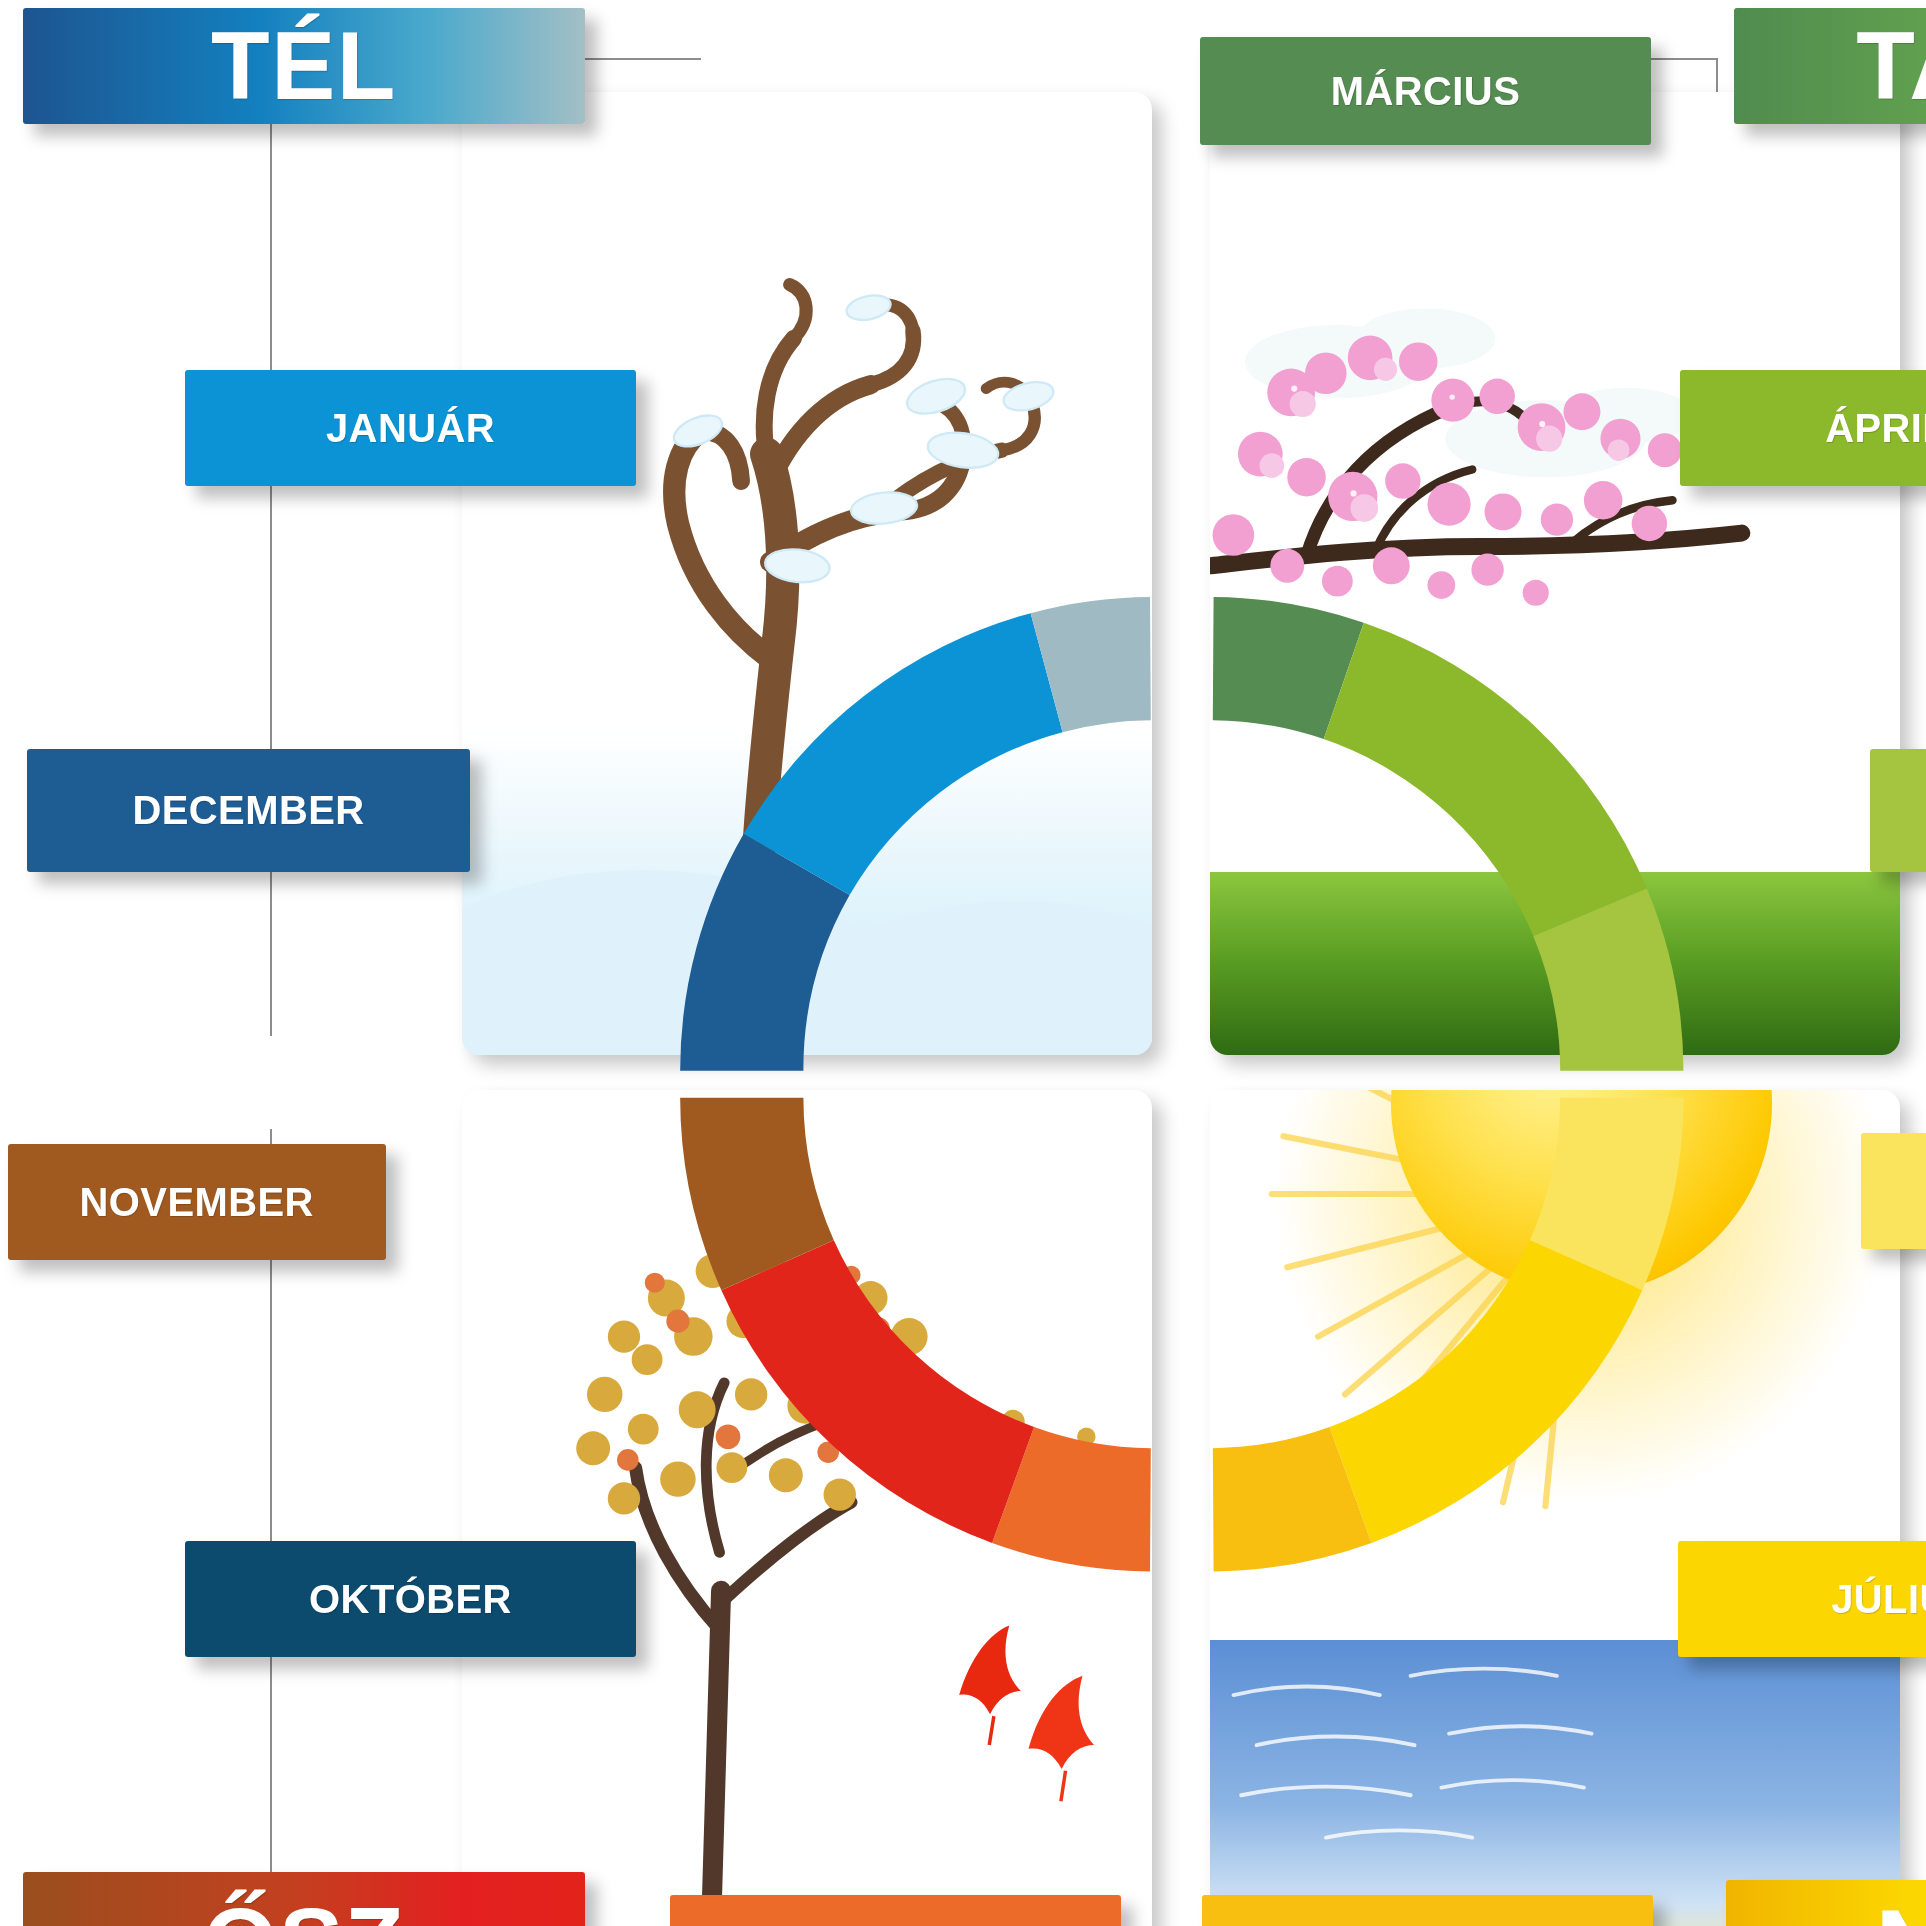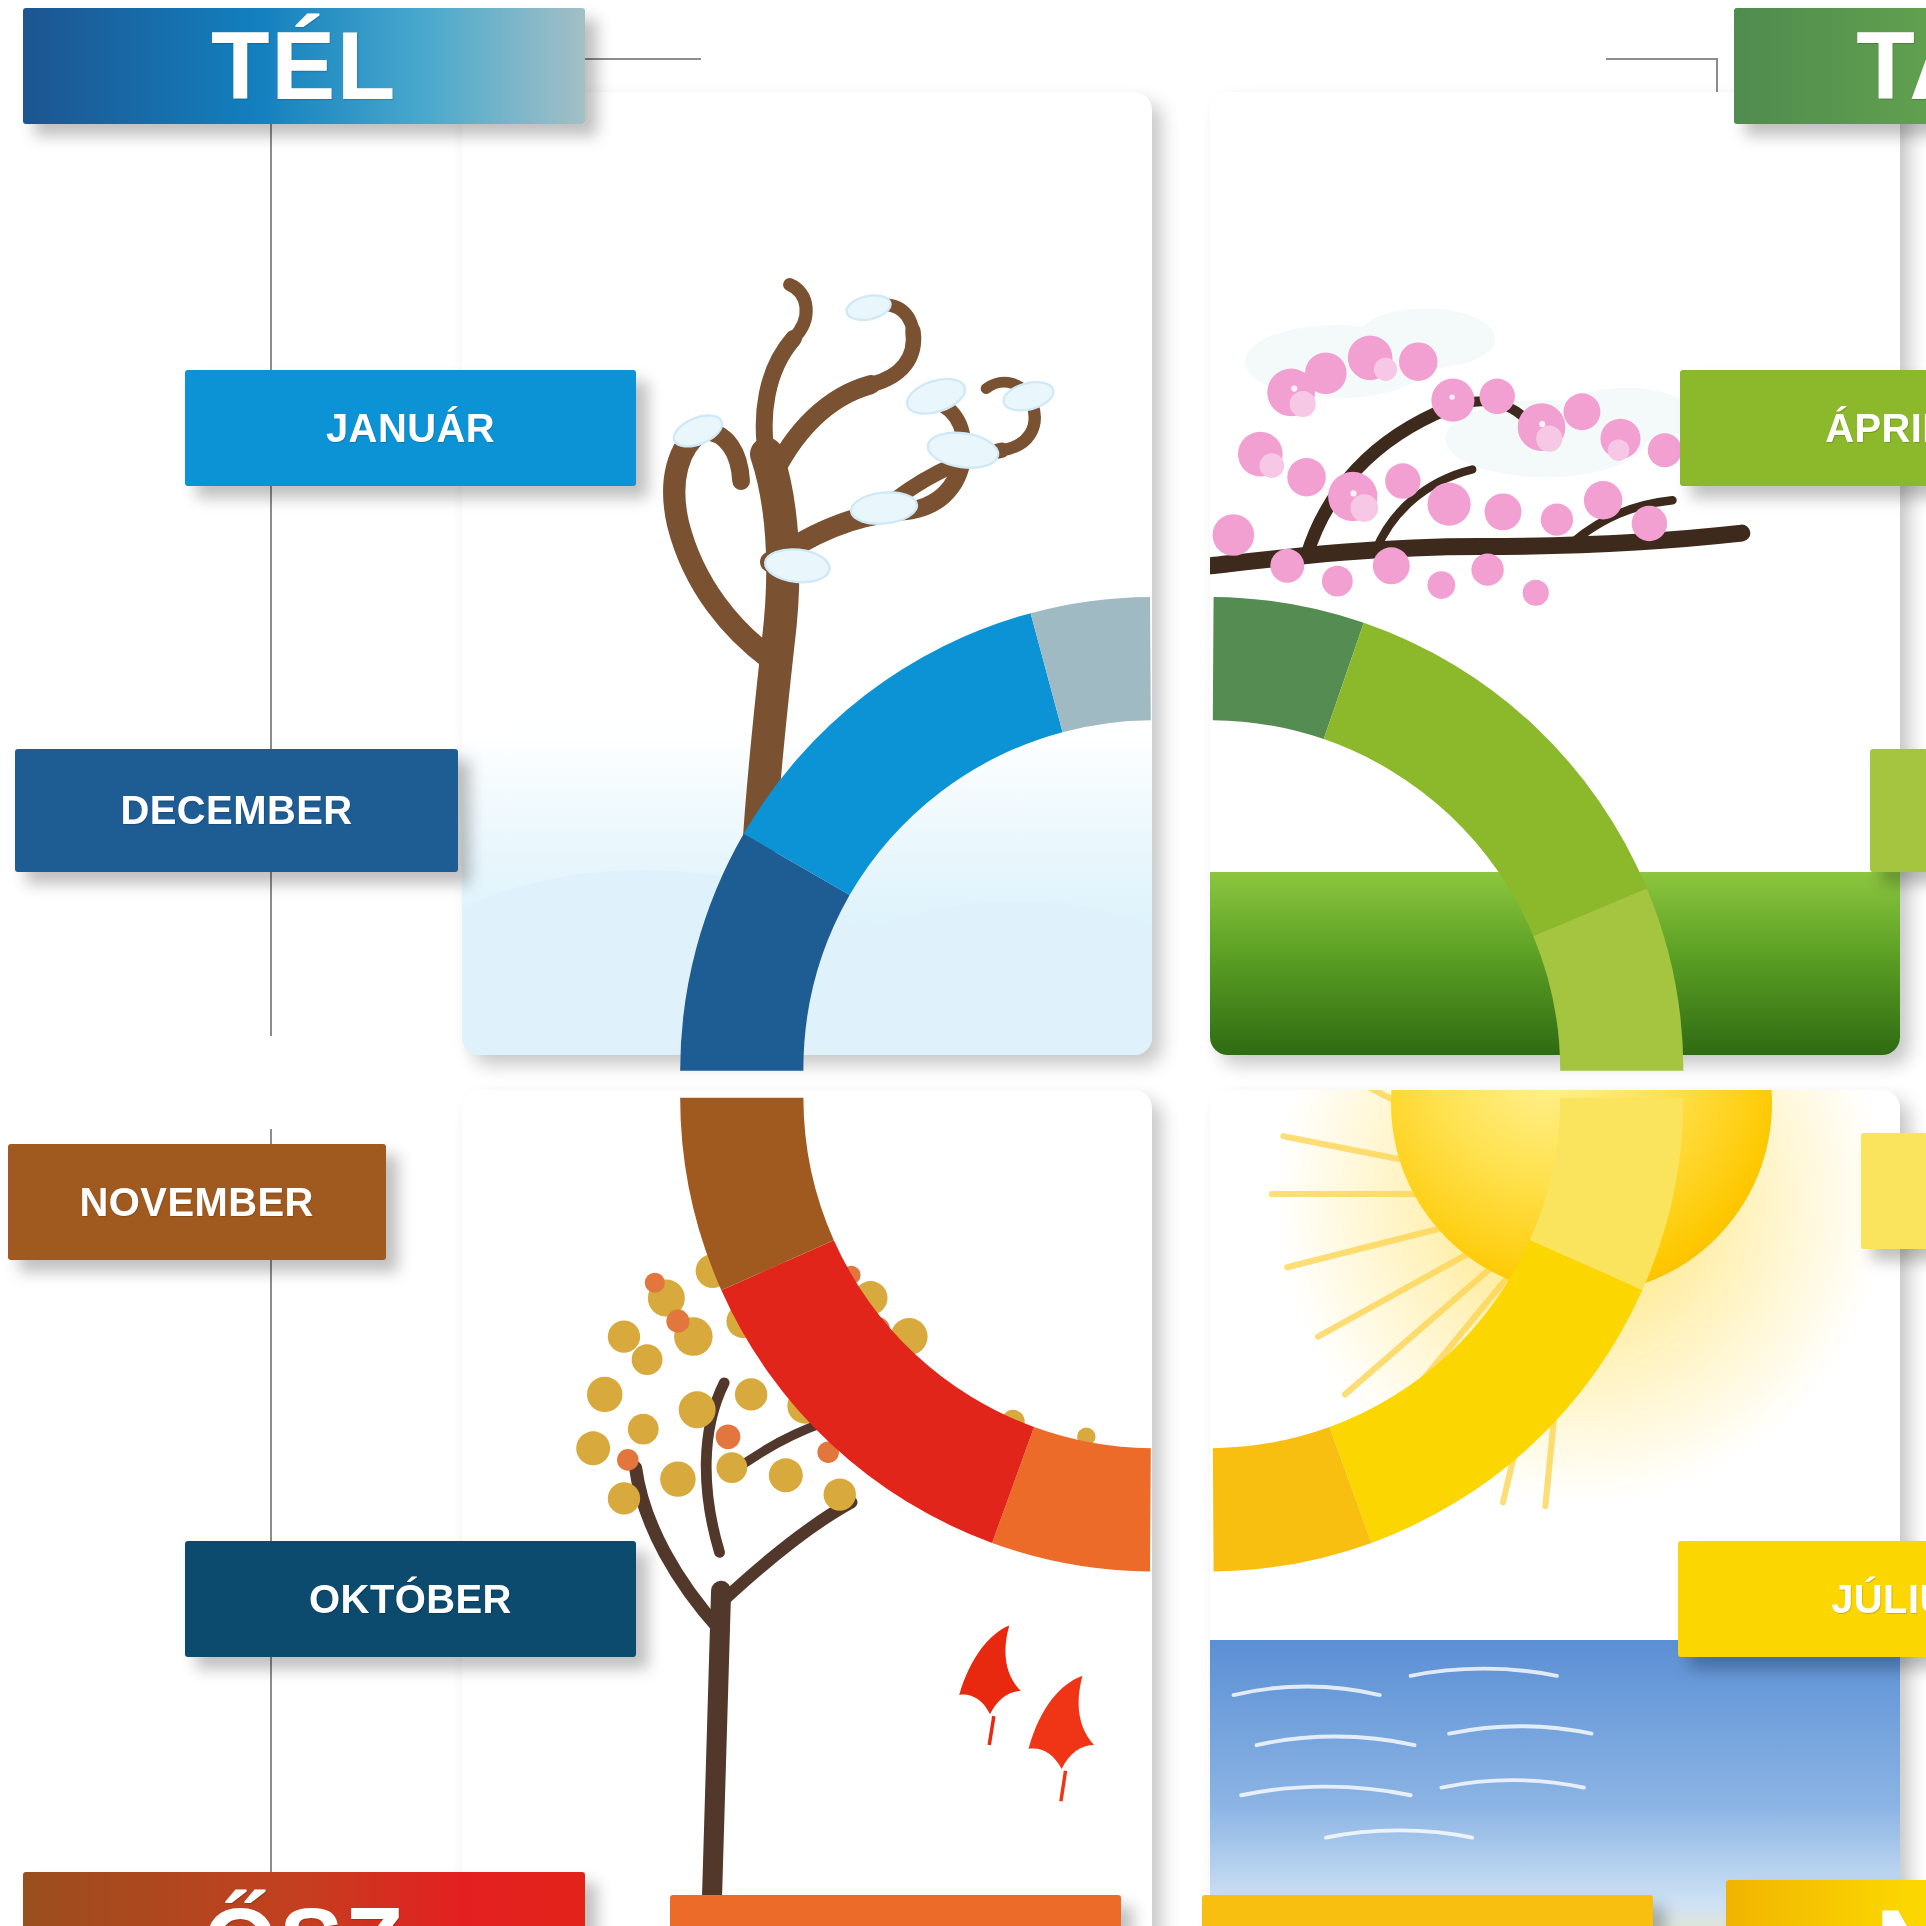--- a/index.html
+++ b/index.html
@@ -317,27 +317,30 @@
       <path d="M-1123 500 A1230 1230 0 0 1 -1230 0 L-910 0 A910 910 0 0 0 -831 370 Z" fill="#a05a20"></path>
     </g>
   </svg>
 
   <div class="lbl season c-tel" style="left:23px;top:7.7px;width:562px;height:116px;">
     <span>TÉL</span>
   </div>
   <div class="lbl month c-jan" style="left:185px;top:370px;width:451px;height:116px;">
     <span>JANUÁR</span>
   </div>
-  <div class="lbl month c-dec" style="left:15px;top:749px;width:443px;height:123px;">
+  <div class="lbl month c-dec" style="left:27px;top:749px;width:443px;height:123px;">
     <span>DECEMBER</span>
   </div>
 
   <div class="lbl season c-tavasz" style="left:1734px;top:7.7px;width:616px;height:116px;">
     <span>TAVASZ</span>
   </div>
+  <div class="lbl month c-marc" style="left:1200px;top:37px;width:451px;height:108px;">
+    <span>MÁRCIUS</span>
+  </div>
   <div class="lbl month c-apr" style="left:1680px;top:370px;width:451px;height:116px;">
     <span>ÁPRILIS</span>
   </div>
   <div class="lbl month c-maj" style="left:1870px;top:749px;width:451px;height:123px;">
     
   </div>
 
   <div class="lbl season c-nyar" style="left:1726px;top:1880px;width:578px;height:127px;">
     <span>NYÁR</span>
   </div>

